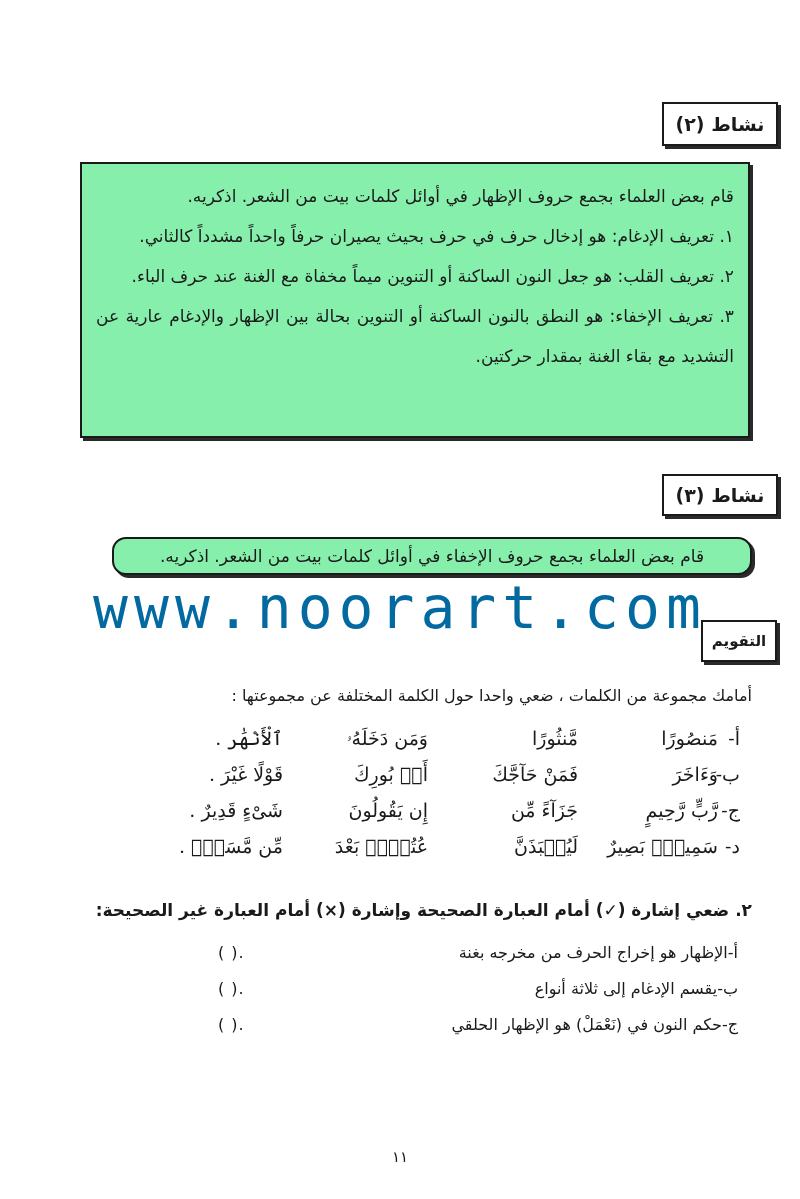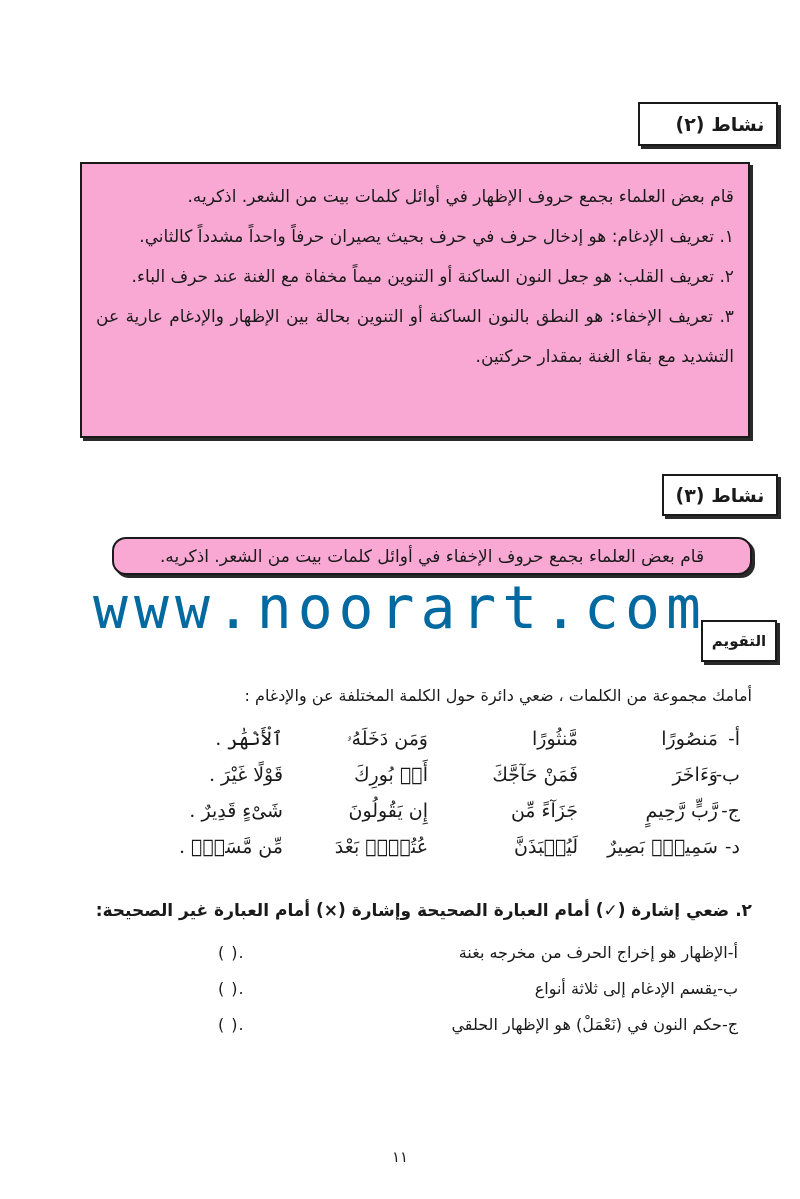--- a/index.html
+++ b/index.html
@@ -29,29 +29,29 @@
       border: 2px solid #1a1a1a;
       background: #fff;
       box-shadow: 3px 3px 0 #2a2a2a;
       font-weight: bold;
       font-size: 19px;
       display: flex;
       align-items: center;
       justify-content: center;
       white-space: nowrap;
     }
-    .tag-2 { right: 22px; top: 102px; width: 112px; height: 40px; padding-left: 24px; }
+    .tag-2 { right: 22px; top: 102px; width: 112px; height: 40px; }
     .tag-3 { right: 22px; top: 474px; width: 112px; height: 38px; }
     .tag-eval { right: 23px; top: 620px; width: 72px; height: 38px; font-size: 15px; }
 
     
     .content-box {
       position: absolute;
       border: 2px solid #1a1a1a;
-      background: #f9a8d4;
+      background: #86efac;
       box-shadow: 3px 3px 0 #2a2a2a;
       box-sizing: border-box;
     }
     .box-2 {
       left: 80px; right: 50px; top: 162px; height: 276px;
       padding: 12px 14px 8px 14px;
     }
     .box-3 {
       left: 112px; right: 48px; top: 537px; height: 38px;
       display: flex; align-items: center; justify-content: center;
@@ -167,21 +167,21 @@
   <div class="content-box box-3">
     <span>قام بعض العلماء بجمع حروف الإخفاء في أوائل كلمات بيت من الشعر. اذكريه.</span>
   </div>
 
   <div class="watermark">www.noorart.com</div>
 
   <div class="tag-box tag-eval">
     <span>التقويم</span>
   </div>
 
-  <div class="eval-intro">أمامك مجموعة من الكلمات ، ضعي دائرة حول الكلمة المختلفة عن والإدغام :</div>
+  <div class="eval-intro">أمامك مجموعة من الكلمات ، ضعي واحدا حول الكلمة المختلفة عن مجموعتها :</div>
 
   <div class="word-grid">
     <div class="word-row">
       <span class="label">أ-</span>
       <span class="w1">مَنصُورًا</span>
       <span class="w2">مَّنثُورًا</span>
       <span class="w3">وَمَن دَخَلَهُۥ</span>
       <span class="w4">ٱلْأَنْهَٰر .</span>
     </div>
     <div class="word-row">

